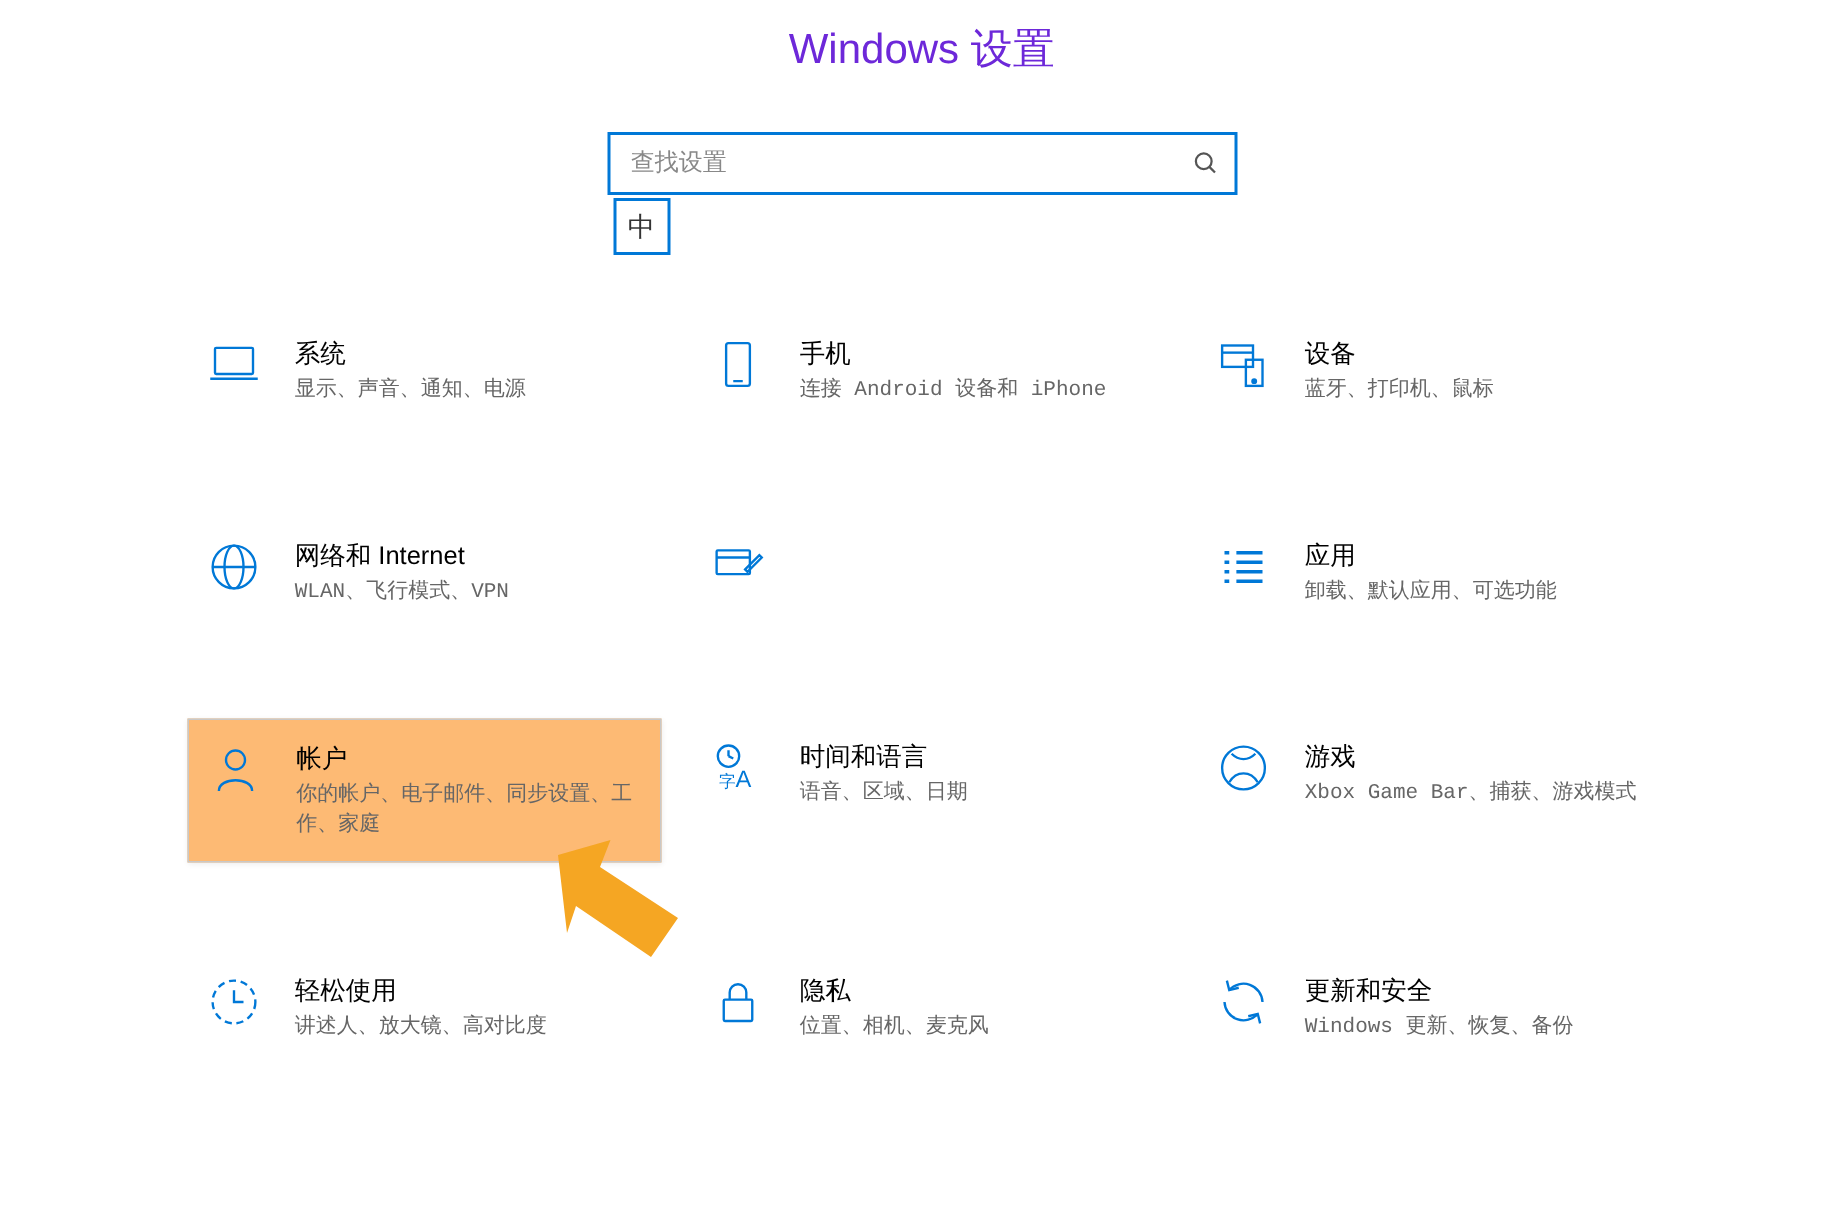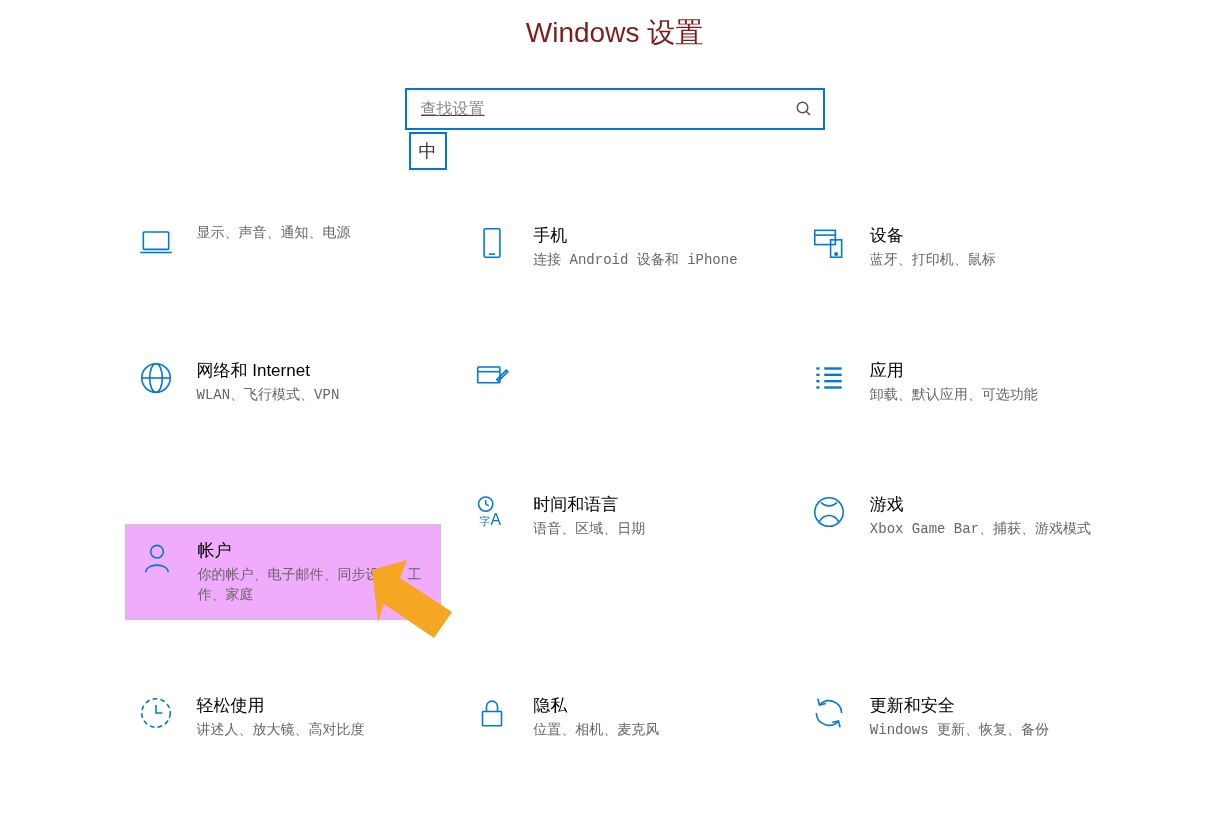--- a/index.html
+++ b/index.html
@@ -12,39 +12,38 @@
       background: #ffffff;
       width: 1229px;
       height: 819px;
       position: relative;
       overflow: hidden;
     }
     .page-title {
       text-align: center;
       font-size: 28px;
       font-weight: 300;
-      color: #7f1d1d;
+      color: #6d28d9;
       margin-top: 14px;
       margin-bottom: 36px;
     }
     .search-wrap {
       position: relative;
       width: 420px;
       margin: 0 auto 80px auto;
     }
     .search-input {
       width: 100%;
       height: 42px;
       border: 2px solid #0078d7;
       background: #ffffff;
       padding: 0 40px 0 14px;
       font-size: 16px;
       color: #333;
       outline: none;
-      text-decoration: underline;
     }
     .search-input::placeholder {
       color: #888;
     }
     .search-icon {
       position: absolute;
       right: 12px;
       top: 50%;
       transform: translateY(-50%);
       width: 18px;
@@ -77,23 +76,22 @@
     .tile {
       display: flex;
       align-items: flex-start;
       gap: 22px;
       padding: 14px 12px;
       cursor: default;
       position: relative;
     }
     .tile.highlighted {
       border: 1px solid #c8c8c8;
-      background: #f0abfc;
+      background: #fdba74;
       box-shadow: 0 1px 4px rgba(0,0,0,0.08);
-      margin-top: 45px;
     }
     .tile-icon {
       width: 38px;
       height: 38px;
       flex-shrink: 0;
       color: #0078d7;
     }
     .tile-text {
       flex: 1;
       min-width: 0;
@@ -138,20 +136,21 @@
 <div class="grid">
 
   <div class="tile">
     <span class="tile-icon">
       <svg viewBox="0 0 48 48" fill="none" stroke="currentColor" stroke-width="2">
         <rect x="8" y="10" width="32" height="22" rx="1"></rect>
         <line x1="4" y1="36" x2="44" y2="36"></line>
       </svg>
     </span>
     <div class="tile-text">
+      <div class="tile-title">系统</div>
       <div class="tile-desc">显示、声音、通知、电源</div>
     </div>
   </div>
 
   <div class="tile">
     <span class="tile-icon">
       <svg viewBox="0 0 48 48" fill="none" stroke="currentColor" stroke-width="2">
         <rect x="14" y="6" width="20" height="36" rx="2"></rect>
         <line x1="20" y1="38" x2="28" y2="38"></line>
       </svg>

